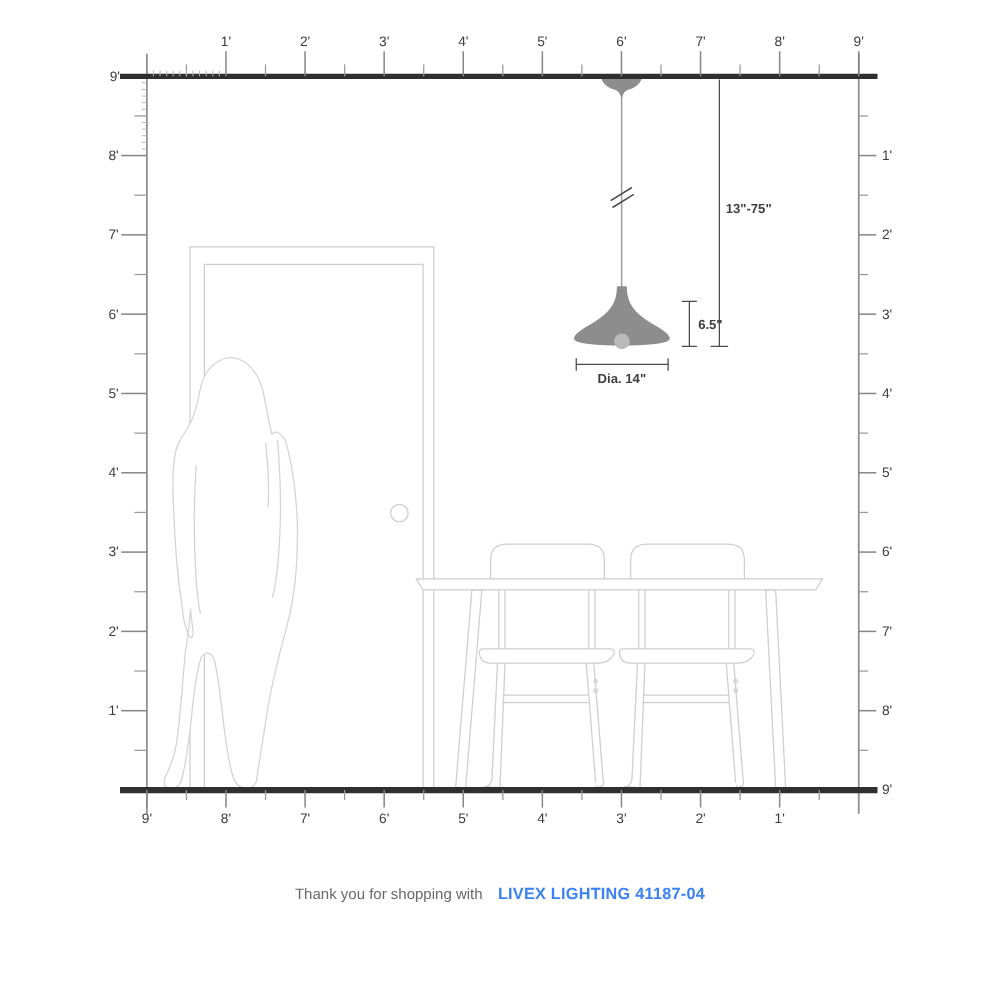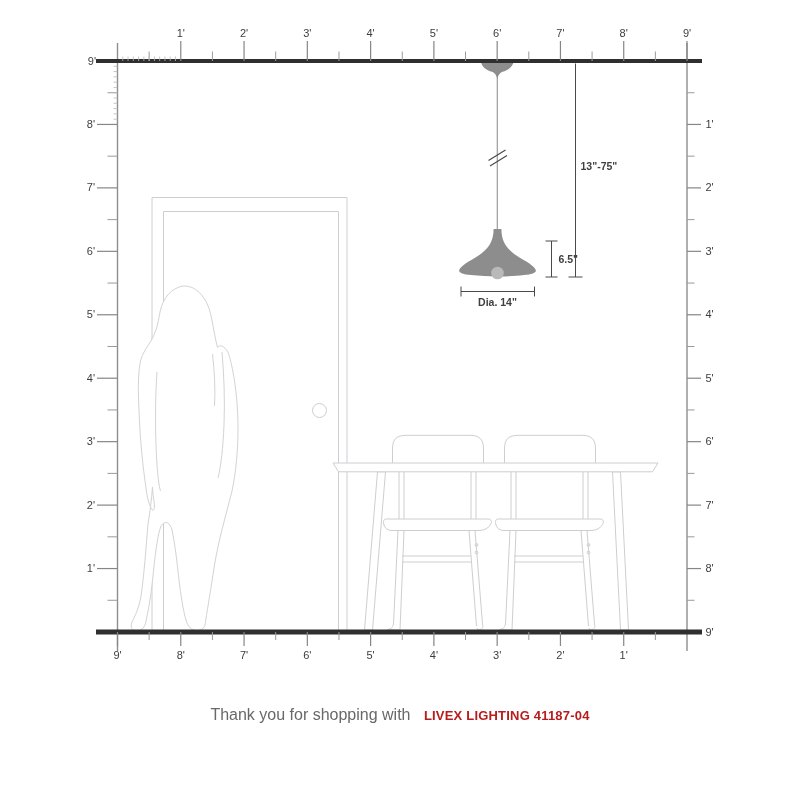--- a/index.html
+++ b/index.html
@@ -23,22 +23,22 @@
   
   .metal{fill:#8d8d8d;stroke:none;}
   .cord{stroke:#9b9b9b;stroke-width:1.2;fill:none;}
   .cord-break{stroke:#4a4a4a;stroke-width:1.2;fill:none;}
   .bulb{fill:#b9b9b9;stroke:none;}
   
   .dim{stroke:#4a4a4a;stroke-width:1;fill:none;}
   .dim-text{fill:#3f3f3f;font-size:10.5px;font-weight:600;}
   
   #caption{position:absolute;left:0;top:706px;width:800px;text-align:center;line-height:18px;white-space:nowrap;}
-  #caption .prefix{color:#686868;font-size:16px;text-align:right;}
-  #caption .product{color:#b91c1c;font-size:13px;font-weight:bold;letter-spacing:.2px;}
+  #caption .prefix{color:#686868;font-size:12px;text-align:right;}
+  #caption .product{color:#3b82f6;font-size:13px;font-weight:bold;letter-spacing:.2px;}
 </style>
 </head>
 <body>
 
 <div id="stage">
   <svg id="diagram" width="800" height="800" viewBox="0 0 800 800" xmlns="http://www.w3.org/2000/svg">
 
     <defs>
       <g id="chair">
 

